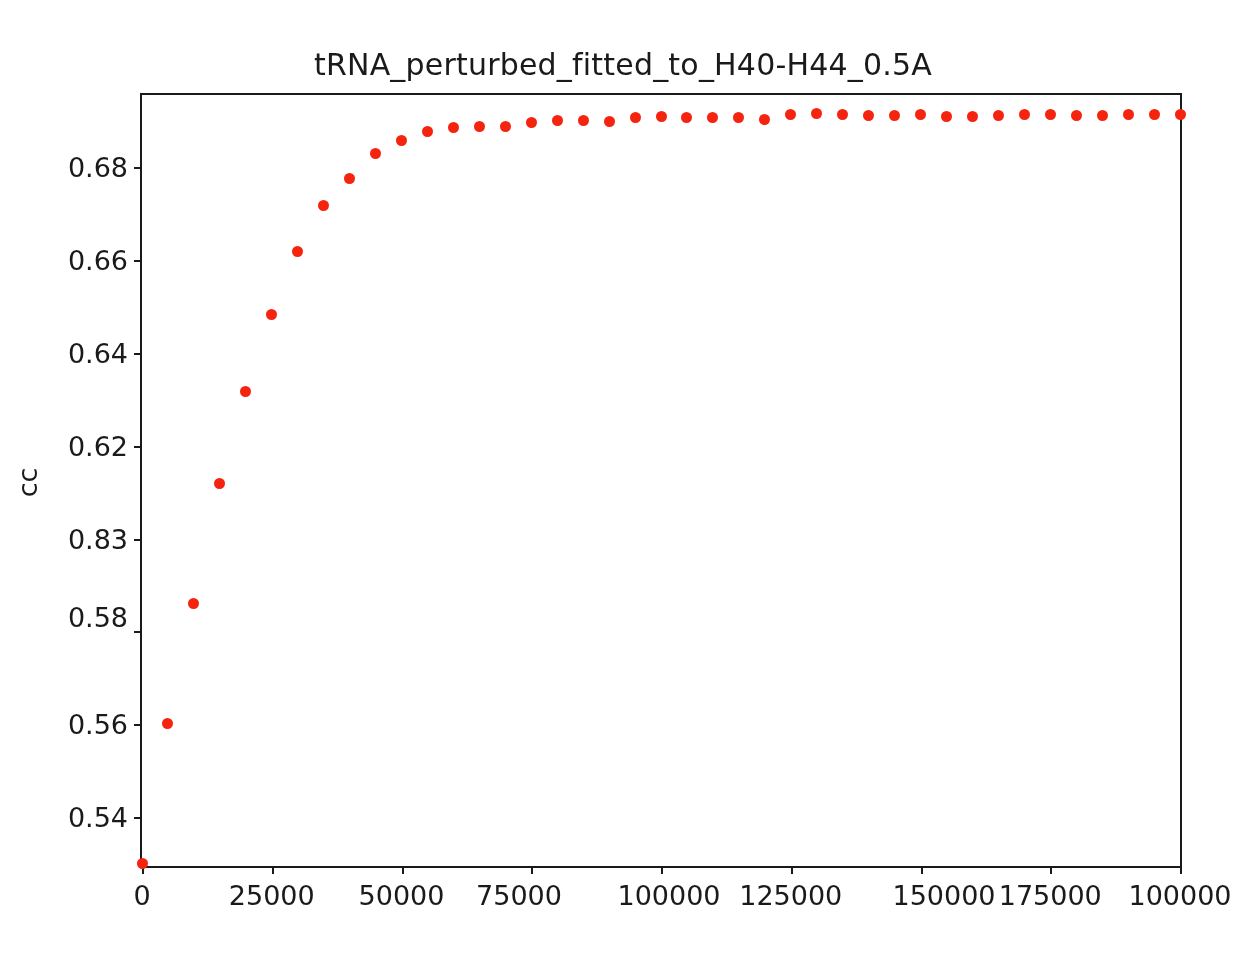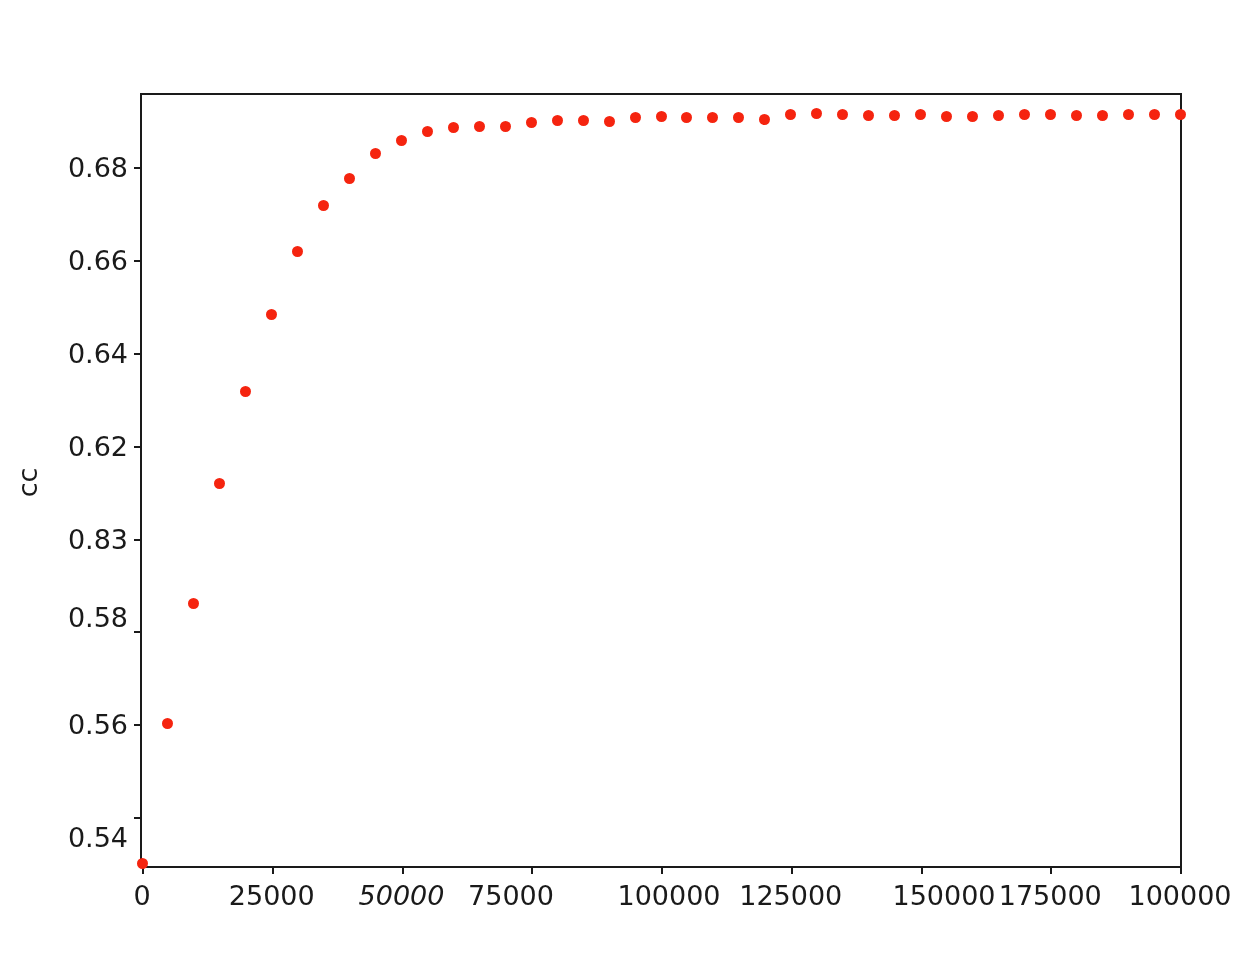--- a/index.html
+++ b/index.html
@@ -117,29 +117,30 @@
     transform: rotate(-90deg);
     display: inline-block;
     white-space: nowrap;
   }
 </style>
 </head>
 <body>
 
 <div id="figure">
 
+  <div id="chart-title">tRNA_perturbed_fitted_to_H40-H44_0.5A</div>
 
   <div id="ylabel">
     <span>cc</span>
   </div>
 
   <div id="plot-area">
     <div id="ytick-layer">
         <div class="ytick-mark" style="top: 722.232px;"></div>
-        <div class="ytick-label" style="top: 722.232px; margin-top: 20px;">0.54</div>
+        <div class="ytick-label" style="top: 722.232px;">0.54</div>
         <div class="ytick-mark" style="top: 629.34px;"></div>
         <div class="ytick-label" style="top: 629.34px;">0.56</div>
         <div class="ytick-mark" style="top: 536.449px;"></div>
         <div class="ytick-label" style="top: 522px;">0.58</div>
         <div class="ytick-mark" style="top: 443.557px;"></div>
         <div class="ytick-label" style="top: 443.557px;">0.83</div>
         <div class="ytick-mark" style="top: 350.666px;"></div>
         <div class="ytick-label" style="top: 350.666px;">0.62</div>
         <div class="ytick-mark" style="top: 257.774px;"></div>
         <div class="ytick-label" style="top: 257.774px;">0.64</div>
@@ -147,23 +148,23 @@
         <div class="ytick-label" style="top: 164.883px;">0.66</div>
         <div class="ytick-mark" style="top: 71.991px;"></div>
         <div class="ytick-label" style="top: 71.991px;">0.68</div>
       </div>
     <div id="xtick-layer">
         <div class="xtick-mark" style="left: 0px;"></div>
         <div class="xtick-label" style="left: 0px;">0</div>
         <div class="xtick-mark" style="left: 129.75px;"></div>
         <div class="xtick-label" style="left: 129.75px;">25000</div>
         <div class="xtick-mark" style="left: 259.5px;"></div>
-        <div class="xtick-label" style="left: 259.5px; font-style: italic;">50000</div>
+        <div class="xtick-label" style="left: 259.5px;">50000</div>
         <div class="xtick-mark" style="left: 389.25px;"></div>
-        <div class="xtick-label" style="left: 369px;">75000</div>
+        <div class="xtick-label" style="left: 377px;">75000</div>
         <div class="xtick-mark" style="left: 519px;"></div>
         <div class="xtick-label" style="left: 519px; margin-left: 8px;">100000</div>
         <div class="xtick-mark" style="left: 648.75px;"></div>
         <div class="xtick-label" style="left: 648.75px;">125000</div>
         <div class="xtick-mark" style="left: 778.5px;"></div>
         <div class="xtick-label" style="left: 802px;">150000</div>
         <div class="xtick-mark" style="left: 908.25px;"></div>
         <div class="xtick-label" style="left: 908.25px;">175000</div>
         <div class="xtick-mark" style="left: 1038px;"></div>
         <div class="xtick-label" style="left: 1038px;">100000</div>

